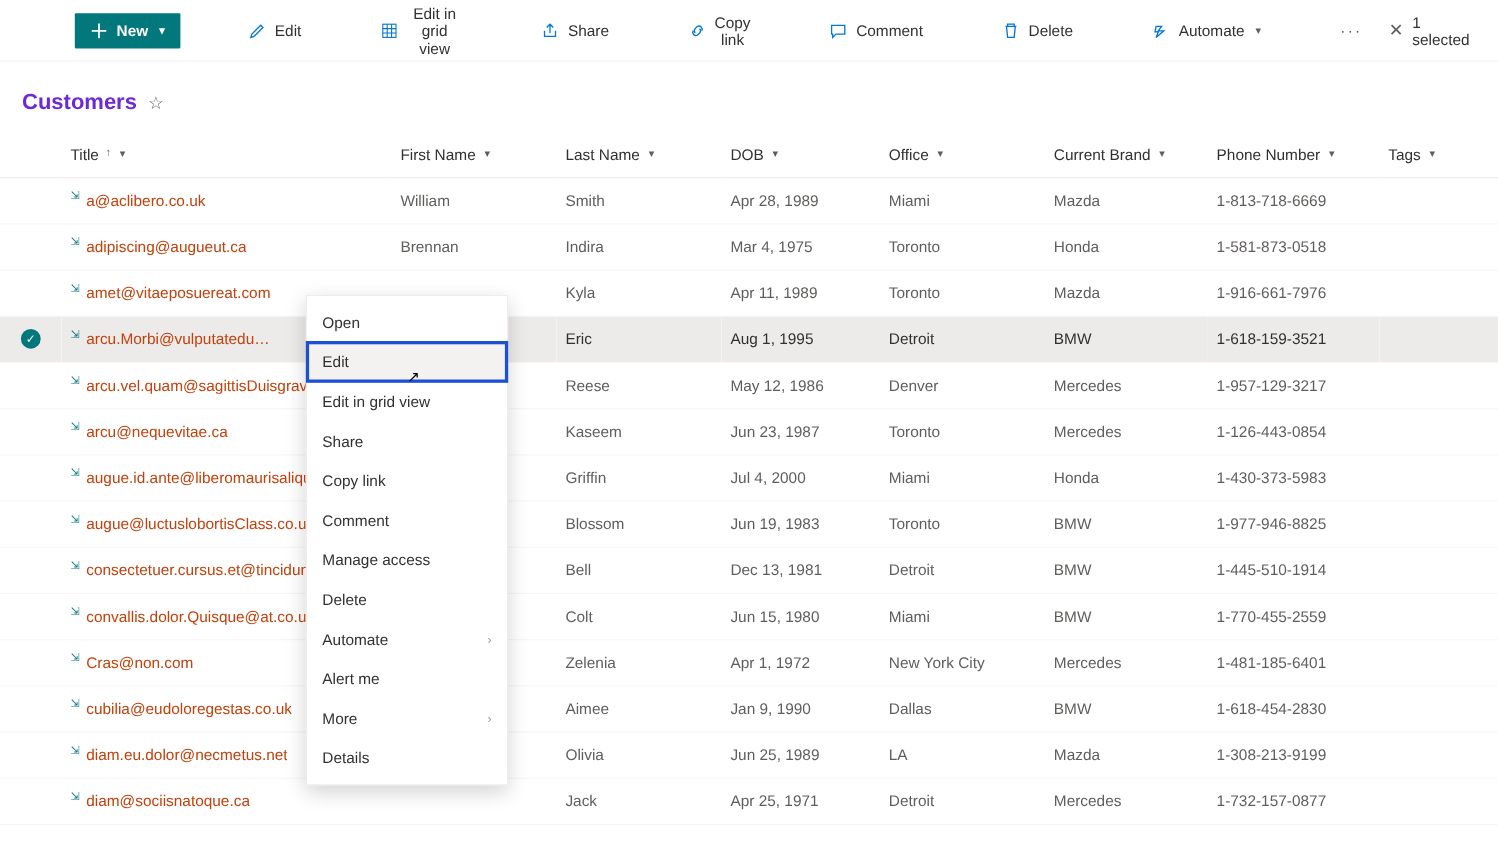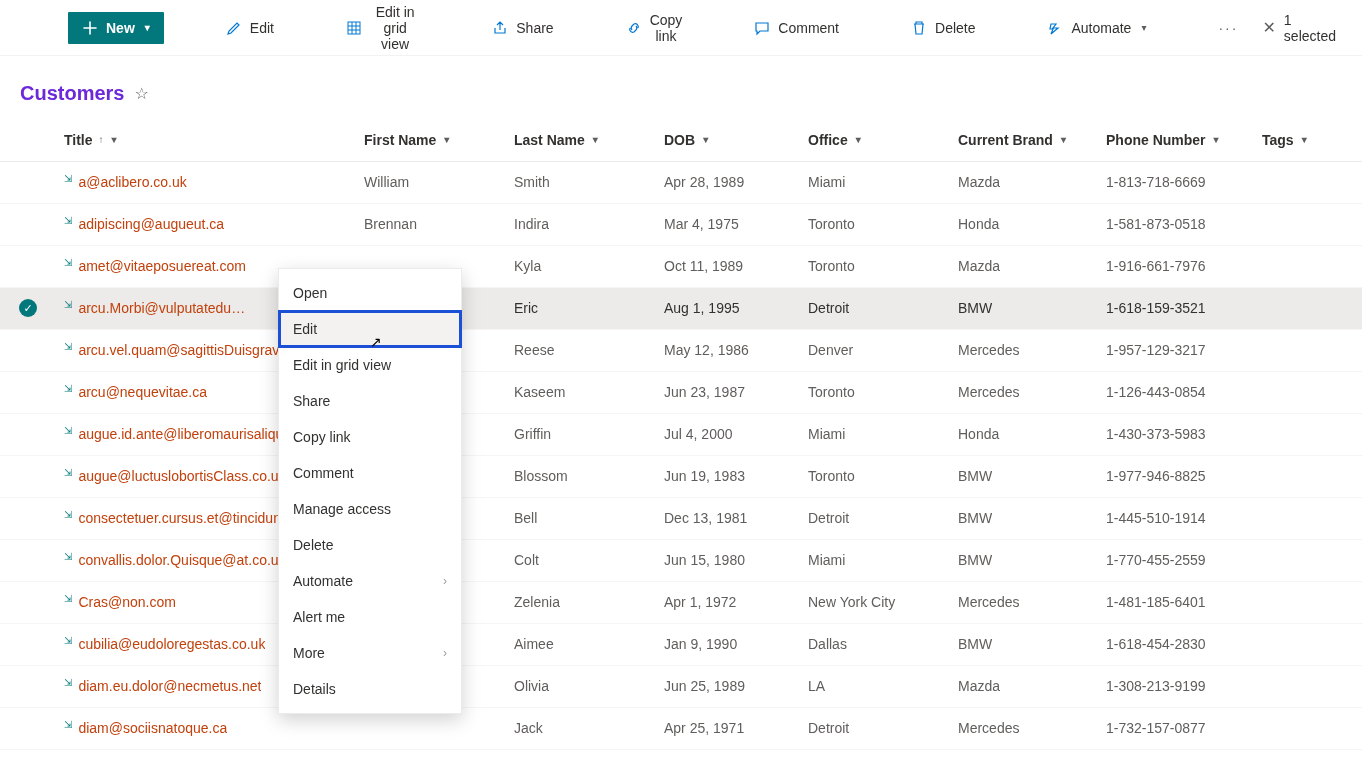--- a/index.html
+++ b/index.html
@@ -19,21 +19,21 @@
 
 
 .page-title-row { display: flex; align-items: center; gap: 10px; padding: 26px 20px 14px 20px; }
 .page-title-row h1 { font-size: 20px; font-weight: 600; color: #6d28d9; }
 .star { color: #605e5c; font-size: 16px; }
 
 
 .table-wrap { overflow: auto; height: calc(100% - 56px - 66px); }
 table { width: 100%; border-collapse: collapse; table-layout: fixed; }
 th, td { text-align: left; font-weight: 400; padding: 0 8px; height: 42px; vertical-align: middle; white-space: nowrap; overflow: hidden; text-overflow: ellipsis; }
-thead th { color: #323130; font-size: 14px; border-bottom: 1px solid #edebe9; font-weight: bold; }
+thead th { color: #323130; font-size: 14px; border-bottom: 1px solid #edebe9; }
 thead th .hdr { display: inline-flex; align-items: center; gap: 6px; cursor: pointer; }
 thead th .sort { font-size: 10px; color: #605e5c; }
 tbody td { font-size: 14px; color: #605e5c; }
 tbody tr { border-bottom: 1px solid #f6f5f4; }
 tbody tr.selected { background: #edebe9; }
 tbody tr.selected td { color: #323130; }
 
 
 col.c-sel { width: 56px; }
 col.c-title { width: 300px; }
@@ -236,21 +236,21 @@
         <tr>
           <td></td>
           <td>
             <div class="title-cell">
               <span class="link-ic">⇲</span>
               <span class="txt">amet@vitaeposuereat.com</span>
             </div>
           </td>
           <td></td>
           <td>Kyla</td>
-          <td>Oct 11, 1989</td>
+          <td>Apr 11, 1989</td>
           <td>Toronto</td>
           <td>Mazda</td>
           <td>1-916-661-7976</td>
           <td></td>
         </tr>
         <tr class="selected">
           <td>
             <span class="sel-cell">
               <span class="sel-circle">✓</span>
             </span>

